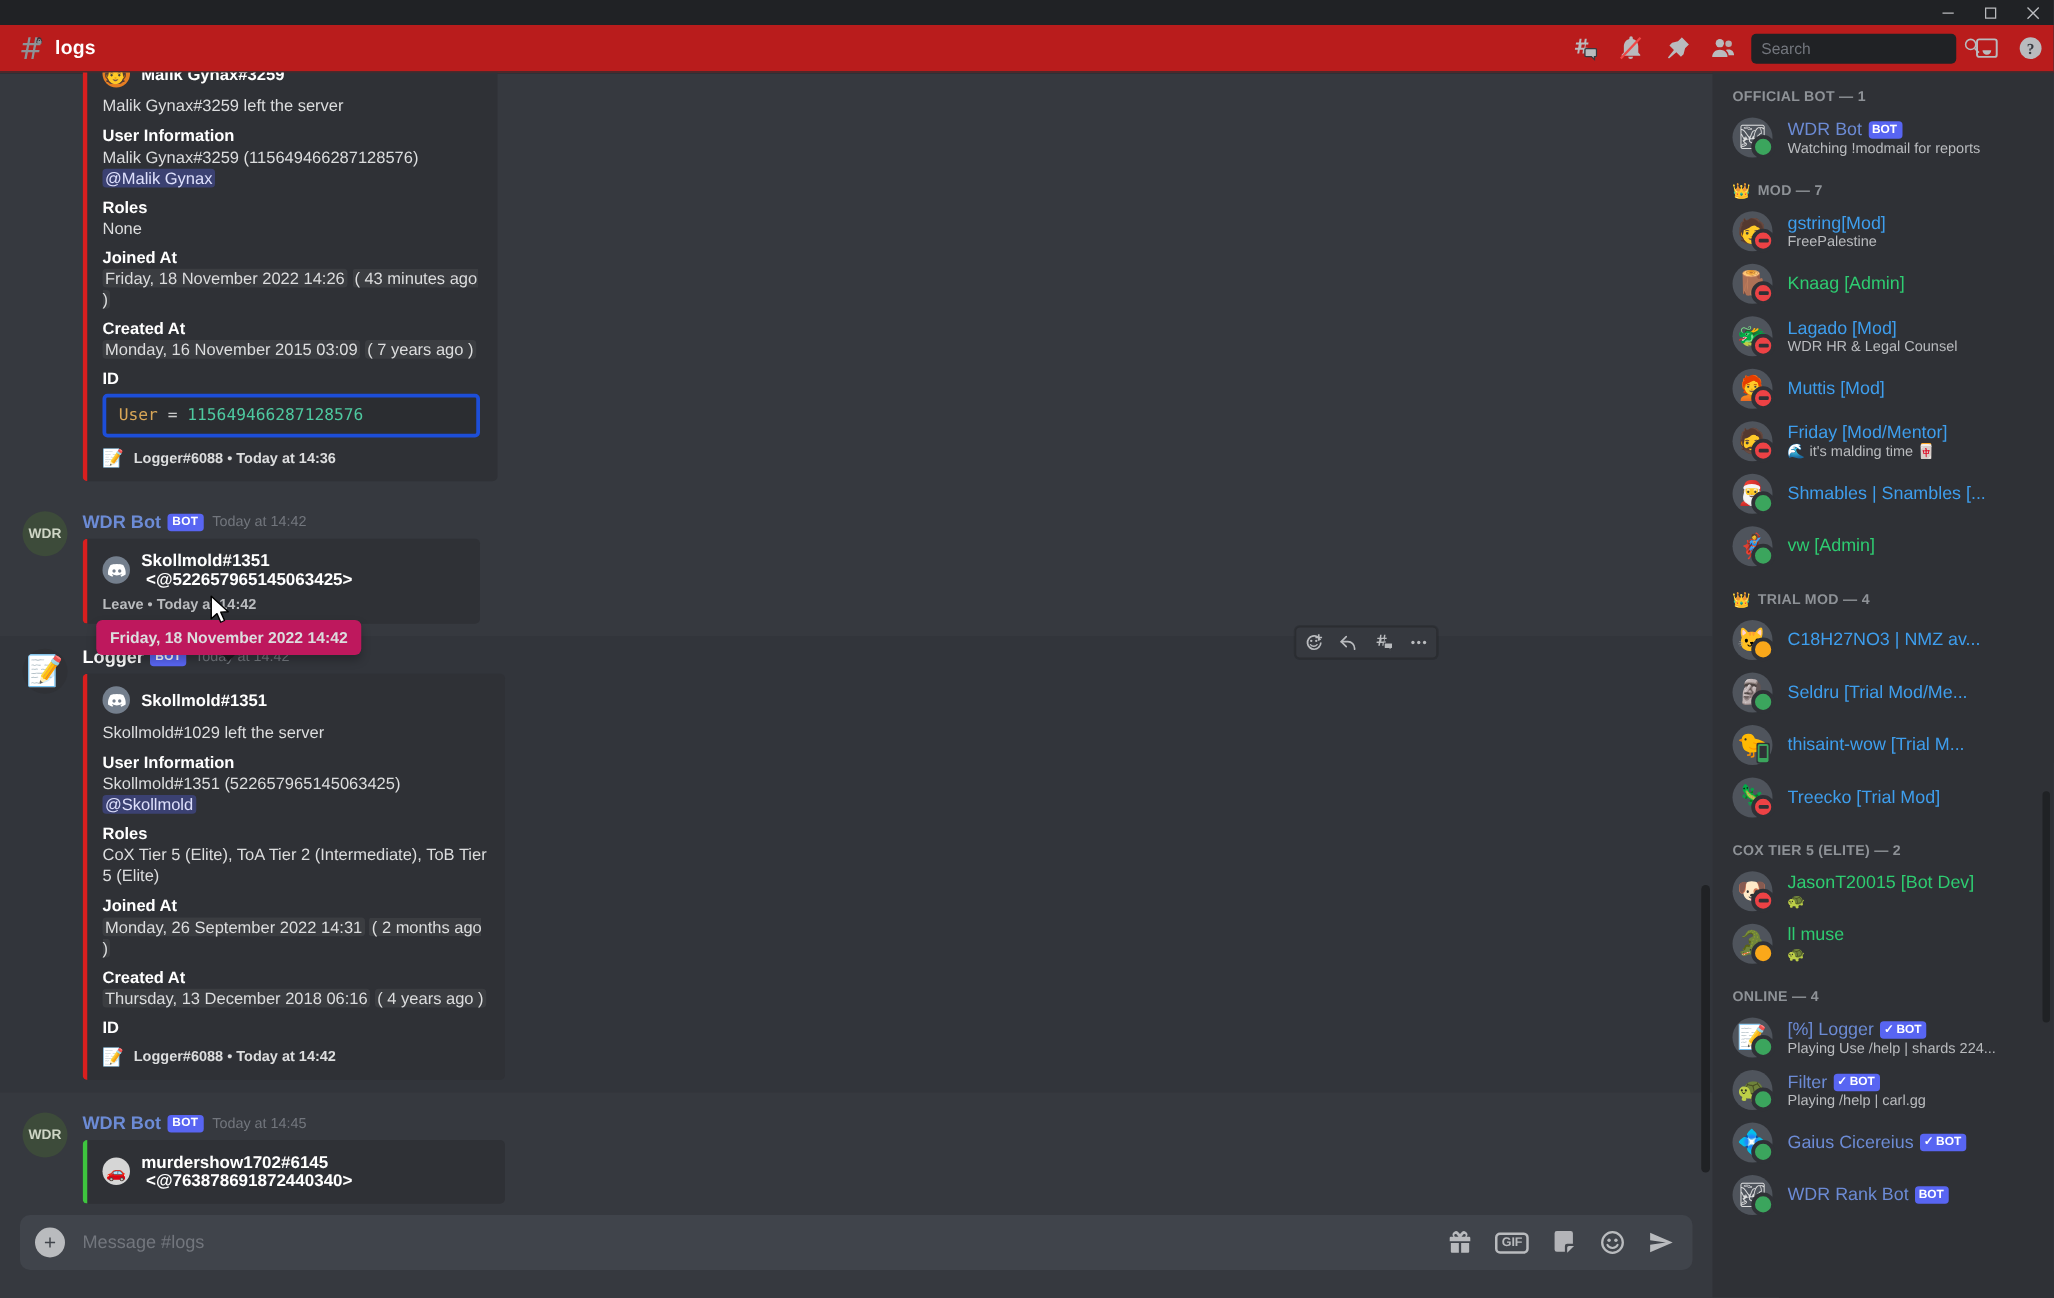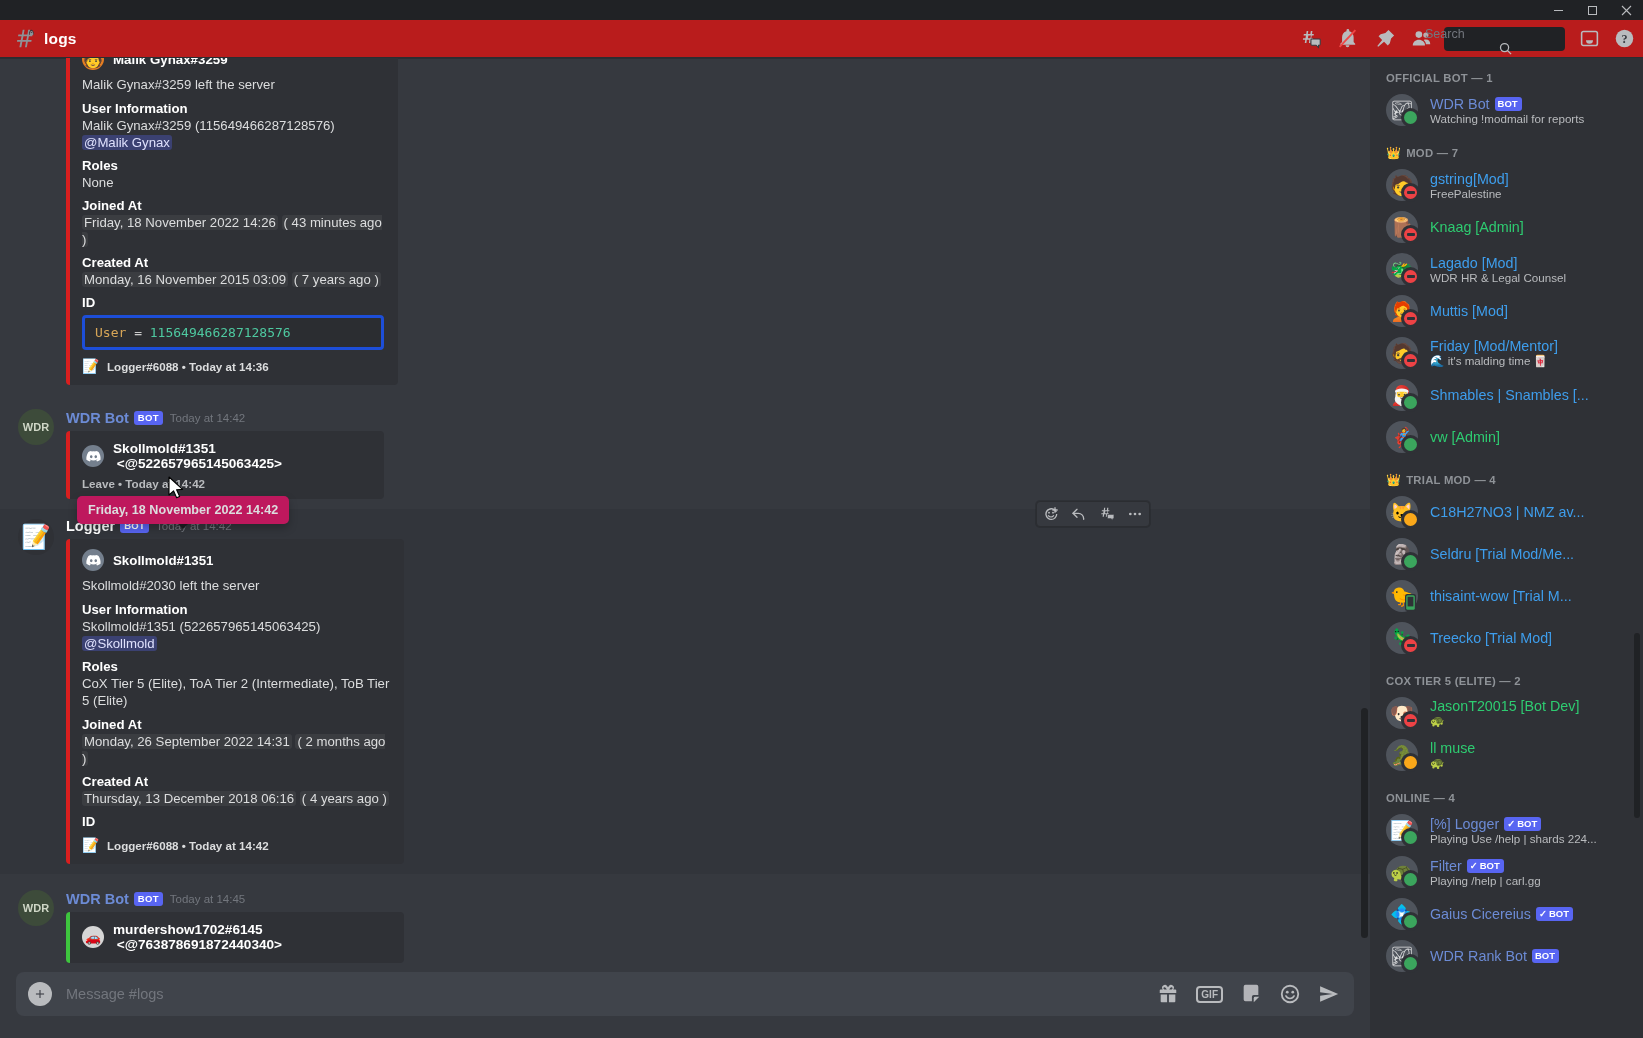--- a/index.html
+++ b/index.html
@@ -29,22 +29,22 @@
     border-bottom: 1px solid #2b2d31;
     display: flex; align-items: center; padding: 0 8px 0 14px;
     box-shadow: 0 1px 0 rgba(4,4,5,.2);
   }
   .chan-hash { color: #8e9297; margin-right: 8px; display:flex; align-items:center; }
   .chan-name { font-weight: bold; font-size: 15.5px; color: #ffffff; letter-spacing: .2px; }
   .header-spacer { flex: 1 1 auto; }
   .hdr-icons { display: flex; align-items: center; gap: 16px; margin-right: 12px; }
   .hdr-icon { color: #b9bbbe; display: flex; align-items:center; cursor: pointer; }
   .search-box {
-    width: 121px; height: 24px; background: #202225; border-radius: 4px;
-    display: flex; align-items: center; padding: 0 6px 0 8px; cursor: text; flex-direction: column;
+    width: 164px; height: 24px; background: #202225; border-radius: 4px;
+    display: flex; align-items: center; padding: 0 6px 0 8px; cursor: text;
   }
   .search-box input {
     flex: 1 1 auto; background: transparent; border: none; outline: none;
     color: #dcddde; font-size: 12.5px; font-family: "Liberation Sans", sans-serif;
   }
   .search-box input::placeholder { color: #72767d; }
   .right-icons { display: flex; align-items: center; gap: 14px; margin-left: 14px; }
 
   
   .body-row { flex: 1 1 auto; display: flex; min-height: 0; }
@@ -410,21 +410,21 @@
 
           <div class="embed wide">
             <div class="embed-author">
               <div class="embed-author-ava">
                 <svg width="15" height="11" viewBox="0 0 24 18" fill="#fff">
                     <path d="M20.3 1.6A19 19 0 0 0 15.6.2l-.3.6a17.6 17.6 0 0 0-6.6 0L8.4.2A19 19 0 0 0 3.7 1.6C.8 5.9 0 10.1.4 14.2a19.1 19.1 0 0 0 5.8 2.9l1.2-1.9a12.4 12.4 0 0 1-1.9-.9l.5-.4a13.6 13.6 0 0 0 11.9 0l.5.4c-.6.4-1.2.7-1.9.9l1.2 1.9a19 19 0 0 0 5.8-2.9c.5-4.8-.8-9-3.2-12.6zM8.3 11.7c-1.1 0-2.1-1-2.1-2.3s.9-2.3 2.1-2.3 2.1 1 2.1 2.3-1 2.3-2.1 2.3zm7.4 0c-1.1 0-2.1-1-2.1-2.3s.9-2.3 2.1-2.3 2.1 1 2.1 2.3-.9 2.3-2.1 2.3z"></path>
                   </svg>
               </div>
               <span class="embed-author-name">Skollmold#1351</span>
             </div>
-            <div class="embed-desc">Skollmold#2030 left the server</div>
+            <div class="embed-desc">Skollmold#1029 left the server</div>
             <div class="field-name">User Information</div>
             <div class="field-val">
               <span>Skollmold#1351 (522657965145063425)</span>
               <span class="mention">@Skollmold</span>
             </div>
             <div class="field-name">Roles</div>
             <div class="field-val">CoX Tier 5 (Elite), ToA Tier 2 (Intermediate), ToB Tier 5 (Elite)</div>
             <div class="field-name">Joined At</div>
             <div class="field-val">
               <span class="tshade">Monday, 26 September 2022 14:31</span>

